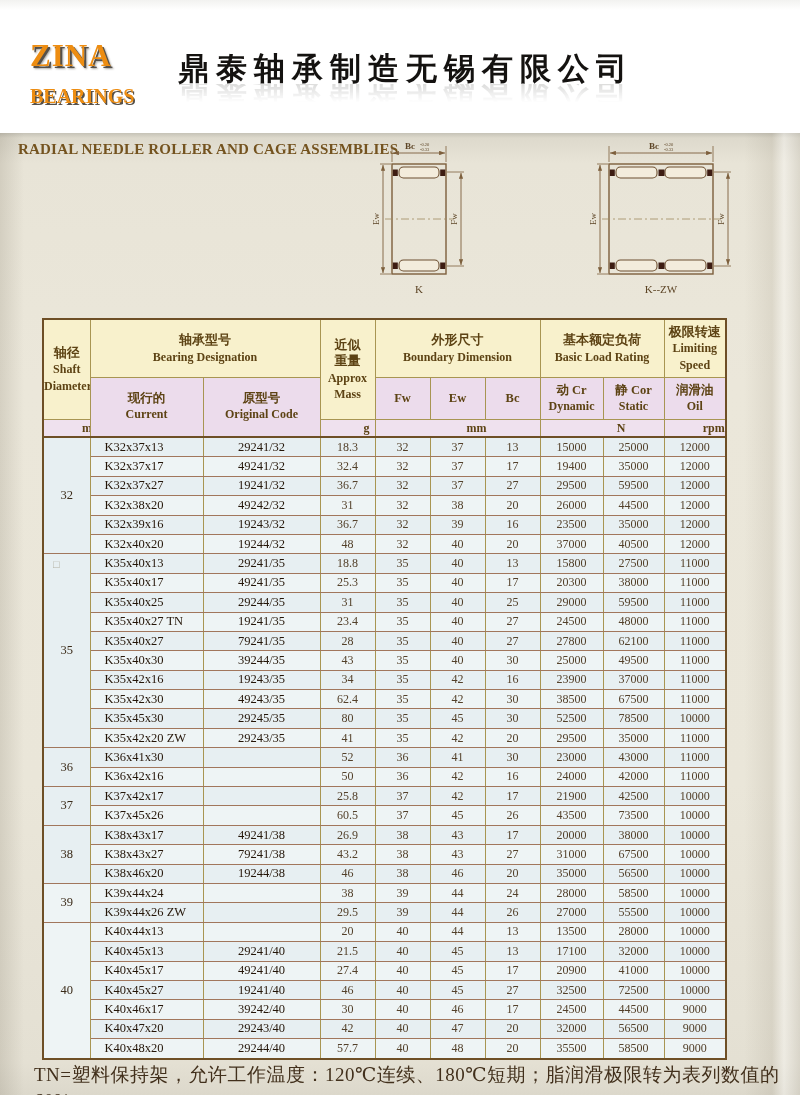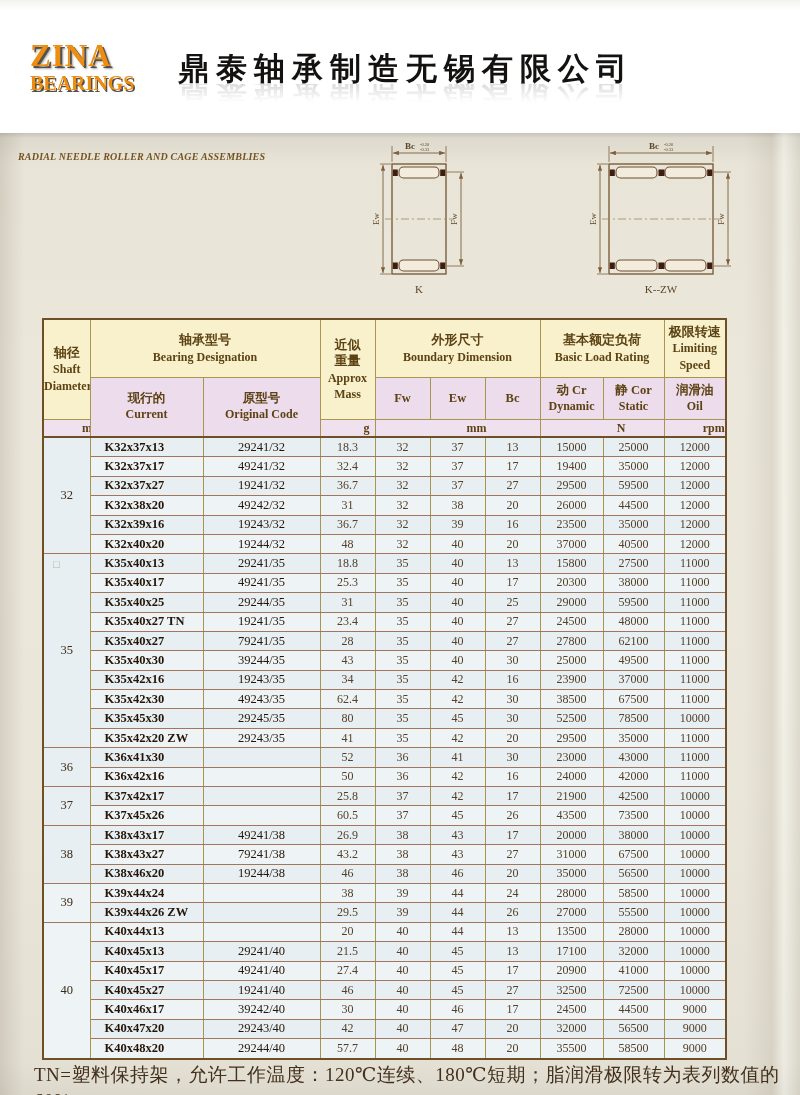--- a/index.html
+++ b/index.html
@@ -3,37 +3,37 @@
 <meta charset="utf-8">
 <style>
   html,body{margin:0;padding:0;}
   body{font-family:"Liberation Serif","DejaVu Serif",serif;}
   .page{position:relative;width:800px;height:1095px;background:#ffffff;overflow:hidden;}
 
   
   .top-header{position:absolute;left:0;top:0;width:800px;height:133px;background:linear-gradient(180deg,#f2f2f0 0,#ffffff 10px,#ffffff 100%);}
   .logo{position:absolute;left:30px;top:40px;width:150px;text-align:left;line-height:1;}
   .logo .l1{font-size:31px;font-weight:bold;letter-spacing:1px;color:#ed8d12;text-shadow:2px 2px 0 #55504a, 3px 3px 2px rgba(60,55,45,.45);}
-  .logo .l2{font-size:20px;font-weight:bold;letter-spacing:0px;color:#ed8d12;text-shadow:1.5px 1.5px 0 #55504a;margin-top:2px;}
+  .logo .l2{font-size:20px;font-weight:bold;letter-spacing:0px;color:#ed8d12;text-shadow:1.5px 1.5px 0 #55504a;margin-top:15px;}
   .company{position:absolute;left:178px;top:48px;width:500px;}
   .company .main{font-size:31px;font-weight:bold;color:#141210;letter-spacing:7px;white-space:nowrap;}
   .company .refl{font-size:31px;font-weight:bold;color:#8a8a88;letter-spacing:7px;white-space:nowrap;
       transform:scaleY(-1);opacity:.28;filter:blur(.6px);margin-top:-6px;
       -webkit-mask-image:linear-gradient(180deg,transparent 30%,#000 95%);
       mask-image:linear-gradient(180deg,transparent 30%,#000 95%);height:26px;overflow:hidden;}
 
   
   .sheet{position:absolute;left:0;top:133px;width:800px;height:962px;
     background:linear-gradient(180deg,#c6c3b7 0,#ddd9cc 5px,#e8e4d7 30px,#ebe7da 250px,#eae6d9 650px,#e4e0d3 930px,#dcd8cb 100%);}
   .sheet::before{content:"";position:absolute;inset:0;pointer-events:none;
     background:linear-gradient(90deg,rgba(80,70,50,.14) 0,rgba(80,70,50,0) 3%,rgba(80,70,50,0) 93%,rgba(120,110,90,.12) 96.5%,rgba(255,255,255,.35) 98%,rgba(200,196,186,.4) 100%);}
 
   .sec-title{position:absolute;left:18px;top:6px;color:#6f4e1e;}
   .sec-title .zh{font-size:24px;font-weight:bold;letter-spacing:3px;}
-  .sec-title .en{font-size:10px;font-weight:bold;letter-spacing:.2px;margin-top:12px;color:#74531f;font-style:italic;}
+  .sec-title .en{font-size:15px;font-weight:bold;letter-spacing:.2px;margin-top:2px;color:#74531f;}
 
   
   .diag{position:absolute;top:3px;}
   .diag-k{left:372px;}
   .diag-kzw{left:590px;}
   .diag text{fill:#5d4526;font-family:"Liberation Serif","DejaVu Serif",serif;}
 
   
   .catalog-table{position:absolute;left:42px;top:185px;border-collapse:collapse;table-layout:fixed;width:683px;
      font-family:"Liberation Serif","DejaVu Serif",serif;}
@@ -45,21 +45,21 @@
   .catalog-table .lav2{background:#efe1ee;padding-left:38px;}
   .catalog-table .h1 th{height:57px;font-size:13px;}
   .catalog-table .h2 th{height:41px;font-size:12.5px;}
   .catalog-table .h3 th{height:16px;font-size:12px;border-top:1.5px solid #7c5c30;}
   .catalog-table thead{border-bottom:2px solid #6e4f26;}
   .catalog-table th .en{font-weight:bold;font-size:12px;}
   .catalog-table tbody td{height:18.4px;font-size:12px;color:#53402a;
       border-top:1px solid #a1765c;border-bottom:1px solid #a1765c;}
   .catalog-table tbody tr.base td{background:#e7eff2;}
   .catalog-table tbody tr.alt td{background:#eef4f5;}
-  .catalog-table tbody td.desig{font-weight:bold;color:#241508;text-align:left;padding-left:14px;font-size:12.5px;}
+  .catalog-table tbody td.desig{font-weight:normal;color:#241508;text-align:left;padding-left:14px;font-size:12.5px;}
   .catalog-table tbody td.orig{font-weight:normal;color:#241508;font-size:12.5px;}
   .catalog-table tbody td.shaft-cell{background:#e6ebe4;color:#3a2a18;font-size:12.5px;position:relative;}
   .catalog-table tbody tr.group-start td{border-top:1.8px solid #84583a;}
   .catalog-table .mark{position:absolute;top:5px;left:9px;font-size:11px;color:#b4b1a4;line-height:1;}
 
   .footnote{position:absolute;left:34px;top:929px;font-size:19px;font-weight:normal;color:#42301c;letter-spacing:.5px;}
 </style>
 </head>
 <body>
 

